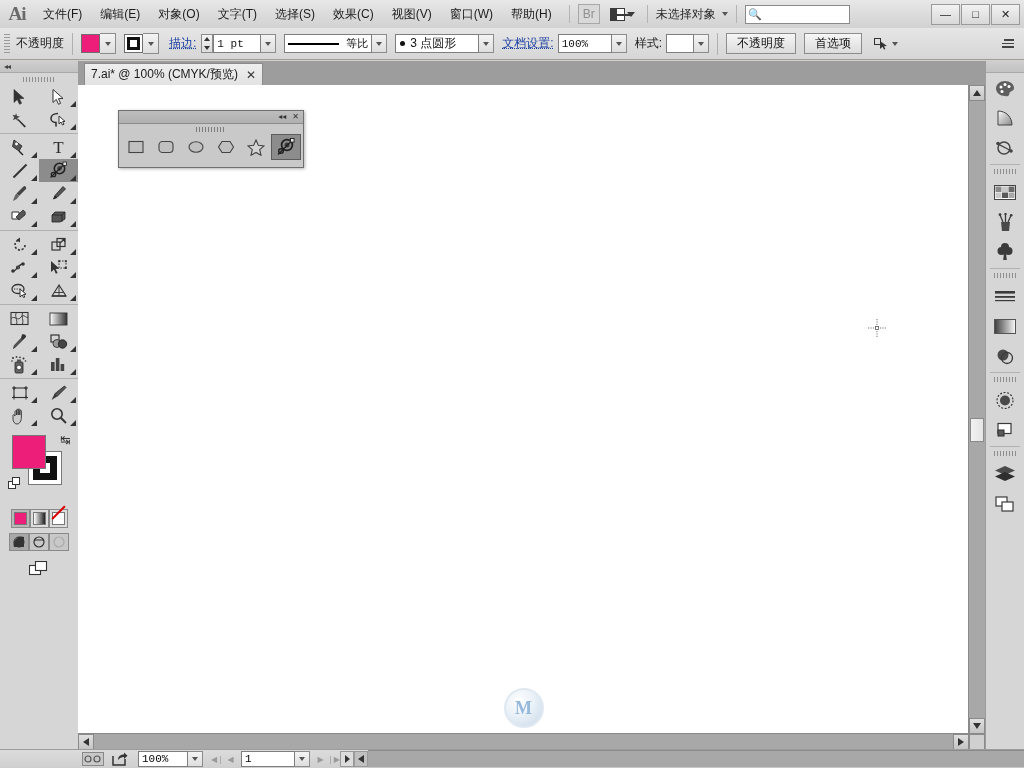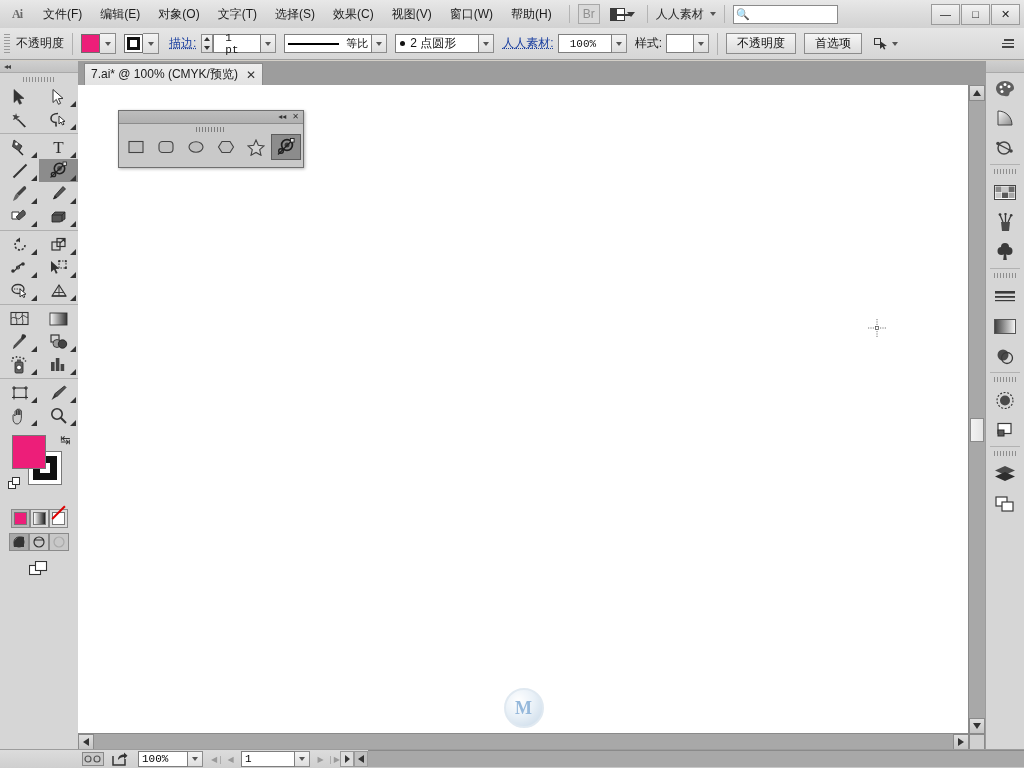--- a/index.html
+++ b/index.html
@@ -15,21 +15,21 @@
 
   
   .menubar {
     position: absolute; left: 0; top: 0; width: 1024px; height: 28px;
     background: linear-gradient(to bottom, #e8e8e8 0%, #dcdcdc 50%, #d2d2d2 100%);
     border-bottom: 1px solid #9a9a9a;
     display: flex; align-items: center;
   }
   .ai-logo {
     width: 34px; height: 28px; display: flex; align-items: center; justify-content: center;
-    color: #6a6a6a; font-weight: bold; font-size: 12px; font-family: "Liberation Serif", serif;
+    color: #6a6a6a; font-weight: bold; font-size: 19px; font-family: "Liberation Serif", serif;
     letter-spacing: -1px;
   }
   .menu-item {
     padding: 4px 9px; font-size: 12px; color: #1c1c1c; white-space: nowrap; cursor: default;
   }
   .mb-spacer { flex: 1; }
   .mb-sep { width: 1px; height: 18px; background: #b4b4b4; margin: 0 8px; }
   .br-btn {
     width: 20px; height: 18px; border: 1px solid #a8a8a8; background: #d9d9d9;
     font-size: 12px; color: #909090; display: flex; align-items: center; justify-content: center;
@@ -98,21 +98,21 @@
   }
   .link-lbl { font-size:12px;color:#1a3fa0; text-decoration: underline; text-decoration-style: dotted; }
   .spinner {
     width: 12px; height: 19px; border:1px solid #8c8c8c; background: linear-gradient(to bottom,#f4f4f4,#dcdcdc);
     display:flex;flex-direction:column;align-items:center;justify-content:space-around; box-sizing:border-box;
   }
   .sp-up { width:0;height:0;border-left:3px solid transparent;border-right:3px solid transparent;border-bottom:4px solid #333;}
   .sp-dn { width:0;height:0;border-left:3px solid transparent;border-right:3px solid transparent;border-top:4px solid #333;}
   .field {
     height: 19px; border: 1px solid #7e7e7e; background: #fff; box-sizing: border-box;
-    display:flex; align-items:center; padding: 0 11px; font-size: 11px; color: #111;
+    display:flex; align-items:center; padding: 0 3px; font-size: 11px; color: #111;
     font-family: "Liberation Mono", monospace;
   }
   .dropbtn {
     width: 15px; height: 19px; border:1px solid #8c8c8c; border-left:none;
     background: linear-gradient(to bottom,#f4f4f4,#dedede);
     display:flex;align-items:center;justify-content:center; box-sizing:border-box;
   }
   .profile-box {
     width: 88px; height:19px; border:1px solid #7e7e7e; background:#fff;
     display:flex; align-items:center; box-sizing:border-box; padding: 0 3px; gap: 7px;
@@ -338,21 +338,21 @@
     <div class="menu-item">帮助(H)</div>
 
     <div class="mb-sep"></div>
     <div class="br-btn">Br</div>
     <div class="arrange-btn">
       <span class="arrange-ico"></span>
       <span class="caret-dn"></span>
     </div>
     <div class="mb-sep"></div>
     <div style="display:flex;align-items:center;">
-      <span class="workspace-lbl">人人素材</span>
+      <span class="workspace-lbl">未选择对象</span>
       <span class="caret-sm"></span>
     </div>
     <div class="mb-sep"></div>
     <div class="search-box">
       <span class="search-gl">🔍</span>
     </div>
     <div class="mb-spacer"></div>
     <div class="wbtns">
       <div class="wbtn">—</div>
       <div class="wbtn">□</div>
@@ -398,28 +398,28 @@
       <span class="profile-line"></span>
       <span class="profile-txt">等比</span>
     </div>
     <div class="dropbtn">
         <i class="caret-sm"></i>
       </div>
 
     <div style="width:8px"></div>
     <div class="brush-box">
       <span class="brush-dot"></span>
-      <span style="font-size:12px;color:#111;">2 点圆形</span>
+      <span style="font-size:12px;color:#111;">3 点圆形</span>
     </div>
     <div class="dropbtn">
         <i class="caret-sm"></i>
       </div>
 
     <div style="width:8px"></div>
-    <span class="link-lbl">人人素材:</span>
+    <span class="link-lbl">文档设置:</span>
     <div style="width:4px"></div>
     <div class="field" style="width:54px">100%</div>
     <div class="dropbtn">
         <i class="caret-sm"></i>
       </div>
 
     <div style="width:8px"></div>
     <span class="cb-label">样式:</span>
     <div style="width:4px"></div>
     <div class="style-box"></div>

